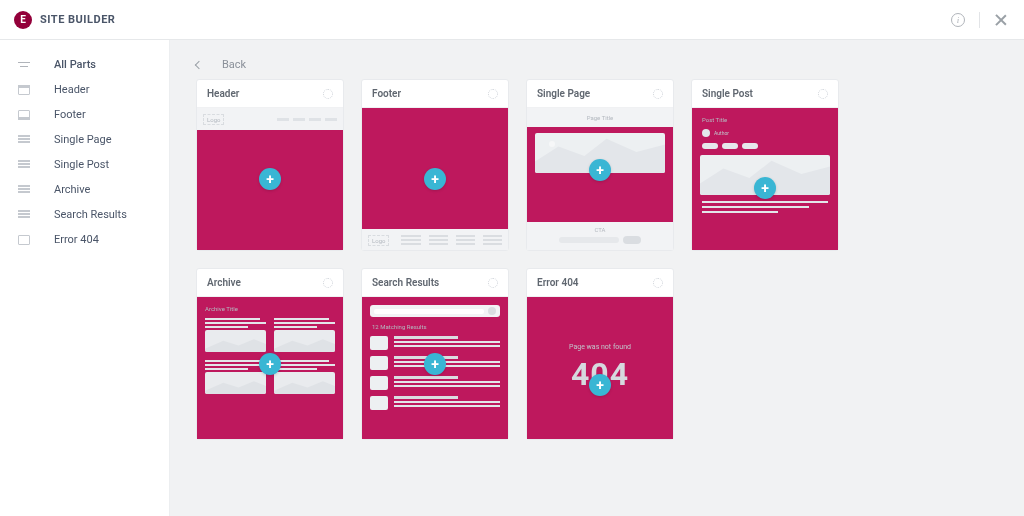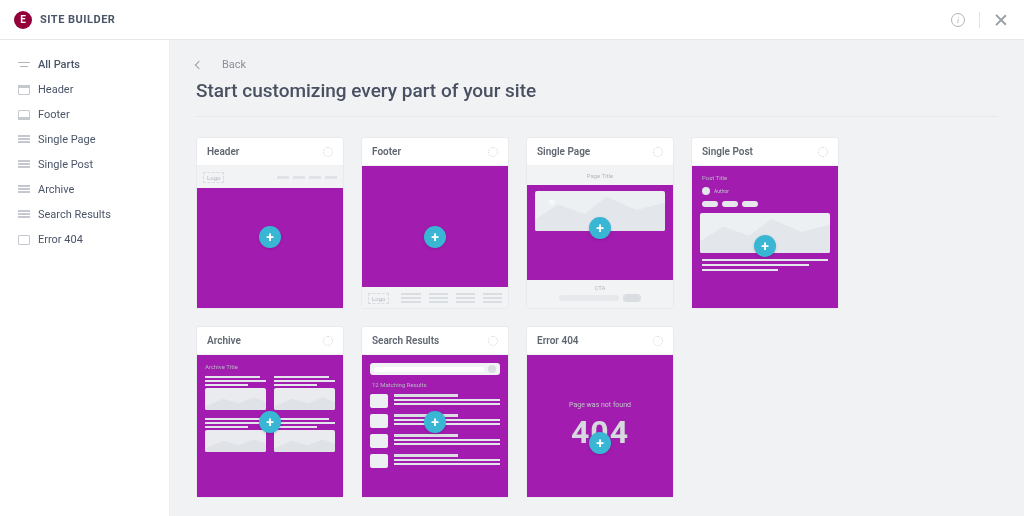--- a/index.html
+++ b/index.html
@@ -16,21 +16,21 @@
 .icon-info { width: 14px; height: 14px; border: 1.5px solid #b0b4ba; border-radius: 50%; position: relative; }
 .icon-info::after { content: "i"; position: absolute; left: 50%; top: 50%; transform: translate(-50%, -55%); font-size: 9px; color: #b0b4ba; font-style: italic; font-family: Georgia, serif; }
 .icon-close { position: relative; width: 14px; height: 14px; }
 .icon-close::before, .icon-close::after { content: ""; position: absolute; left: 6px; top: 0; width: 1.5px; height: 14px; background: #9aa0a6; }
 .icon-close::before { transform: rotate(45deg); }
 .icon-close::after { transform: rotate(-45deg); }
 
 
 .layout { display: flex; height: calc(100% - 40px); }
 .sidebar { width: 170px; background: #fff; border-right: 1px solid #eceef0; padding-top: 12px; }
-.side-link { display: flex; align-items: center; gap: 8px; padding: 6px 18px; font-size: 11px; color: #4a5568; cursor: pointer; }
+.side-link { display: flex; align-items: center; gap: 24px; padding: 6px 18px; font-size: 11px; color: #4a5568; cursor: pointer; }
 .side-link.allparts { font-weight: 500; }
 .side-heading { font-size: 10px; color: #9aa0a6; letter-spacing: .3px; padding: 20px 18px 10px; }
 .side-ico { width: 12px; height: 10px; border: 1px solid #c5c9cf; border-radius: 1px; position: relative; flex: 0 0 12px; }
 .side-ico.header-ico::after { content: ""; position: absolute; left: -1px; right: -1px; top: -1px; height: 3px; background: #c5c9cf; }
 .side-ico.footer-ico::after { content: ""; position: absolute; left: -1px; right: -1px; bottom: -1px; height: 3px; background: #c5c9cf; }
 .side-ico.lines-ico { border: none; display: flex; flex-direction: column; gap: 1px; }
 .side-ico.lines-ico span { height: 2px; background: #c5c9cf; }
 .filter-ico { width: 12px; height: 10px; position: relative; }
 .filter-ico::before, .filter-ico::after { content: ""; position: absolute; left: 0; right: 0; height: 1.5px; background: #b0b4ba; }
 .filter-ico::before { top: 2px; }
@@ -40,21 +40,21 @@
 .main { flex: 1; padding: 18px 26px; overflow: auto; }
 .back { display: flex; align-items: center; gap: 20px; color: #8a9099; font-size: 11px; cursor: pointer; margin-bottom: 8px; }
 .back-chevron { width: 6px; height: 6px; border-left: 1.5px solid #9aa0a6; border-bottom: 1.5px solid #9aa0a6; transform: rotate(45deg); }
 .page-title { font-size: 19px; color: #495061; font-weight: 500; padding-bottom: 14px; border-bottom: 1px solid #e6e8ea; margin-bottom: 20px; }
 
 .cards { display: flex; flex-wrap: wrap; gap: 17px; }
 .card { width: 148px; background: #fff; border: 1px solid #e8eaed; border-radius: 3px; display: flex; flex-direction: column; }
 .card-head { display: flex; align-items: center; justify-content: space-between; padding: 8px 10px; border-bottom: 1px solid #f0f1f3; }
 .card-title { font-size: 10px; font-weight: 600; color: #606770; }
 .gear { width: 10px; height: 10px; border-radius: 50%; border: 1.5px dotted #cfd3d9; }
-.card-body { height: 142px; background: #a21caf; position: relative; overflow: hidden; }
+.card-body { height: 142px; background: #be185d; position: relative; overflow: hidden; }
 
 .add-badge { position: absolute; width: 22px; height: 22px; border-radius: 50%; background: #39b6d4; color: #fff; display: flex; align-items: center; justify-content: center; font-size: 14px; font-weight: 700; left: 50%; top: 50%; transform: translate(-50%, -50%); cursor: pointer; box-shadow: 0 1px 3px rgba(0,0,0,.15); }
 .add-badge::before { content: "+"; line-height: 1; }
 .wf-hill { position: absolute; left: 0; right: 0; bottom: 0; height: 38px; background: #e3e6ea; clip-path: polygon(0 70%, 18% 30%, 38% 55%, 55% 10%, 78% 45%, 100% 25%, 100% 100%, 0 100%); }
 .wf-img { background: #e9ebee; border-radius: 2px; }
 
 
 .hdr-top { background: #f2f3f5; height: 22px; display: flex; align-items: center; padding: 0 6px; gap: 6px; }
 .hdr-logo { font-size: 6px; color: #b4b9c0; border: 1px dashed #d9dce0; padding: 1px 3px; }
 .hdr-nav { margin-left: auto; display: flex; gap: 4px; }
@@ -191,21 +191,20 @@
       <div class="side-ico"></div>
       <span>Error 404</span>
     </div>
   </div>
 
   <div class="main">
     <div class="back">
       <div class="back-chevron"></div>
       <span>Back</span>
     </div>
-    <div class="page-title">Start customizing every part of your site</div>
 
     <div class="cards">
 
       <div class="card header">
         <div class="card-head">
           <span class="card-title">Header</span>
           <div class="gear"></div>
         </div>
         <div class="card-body">
           <div class="hdr-top">

